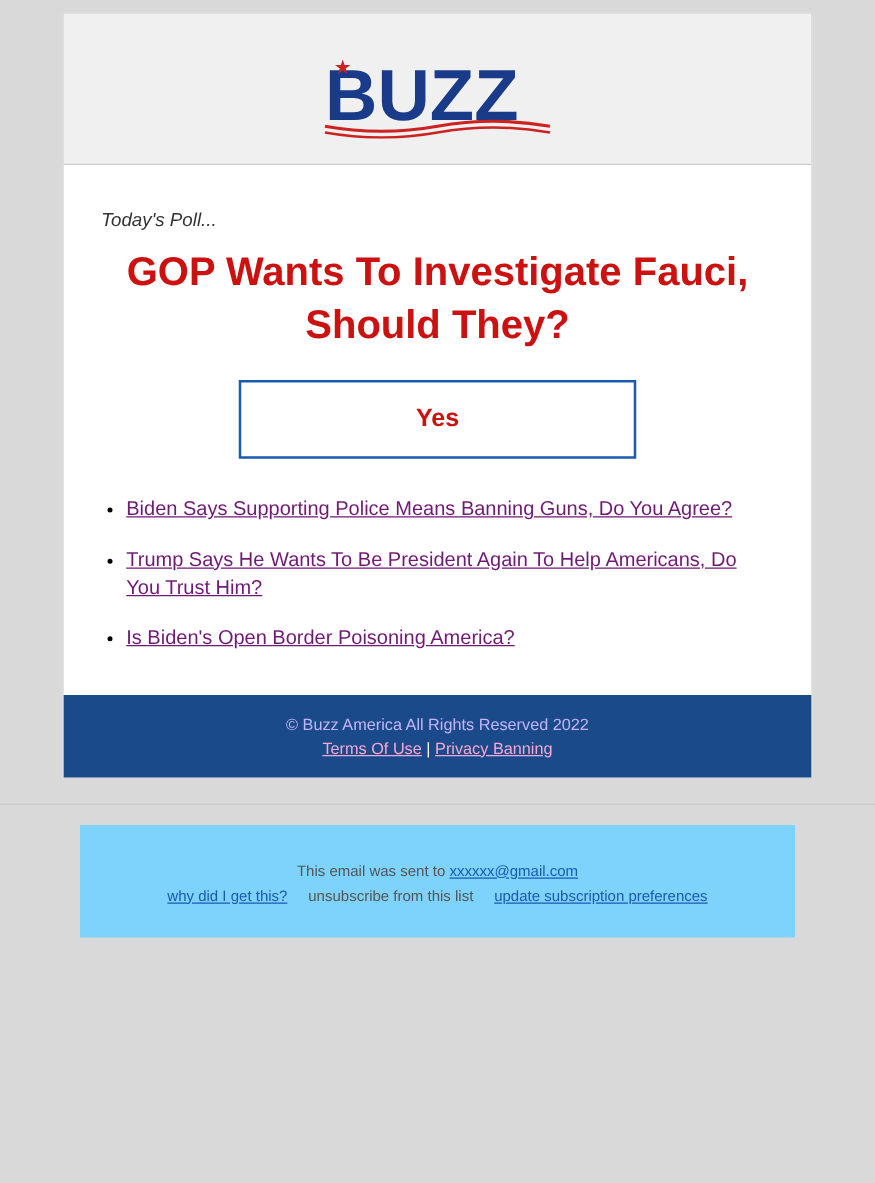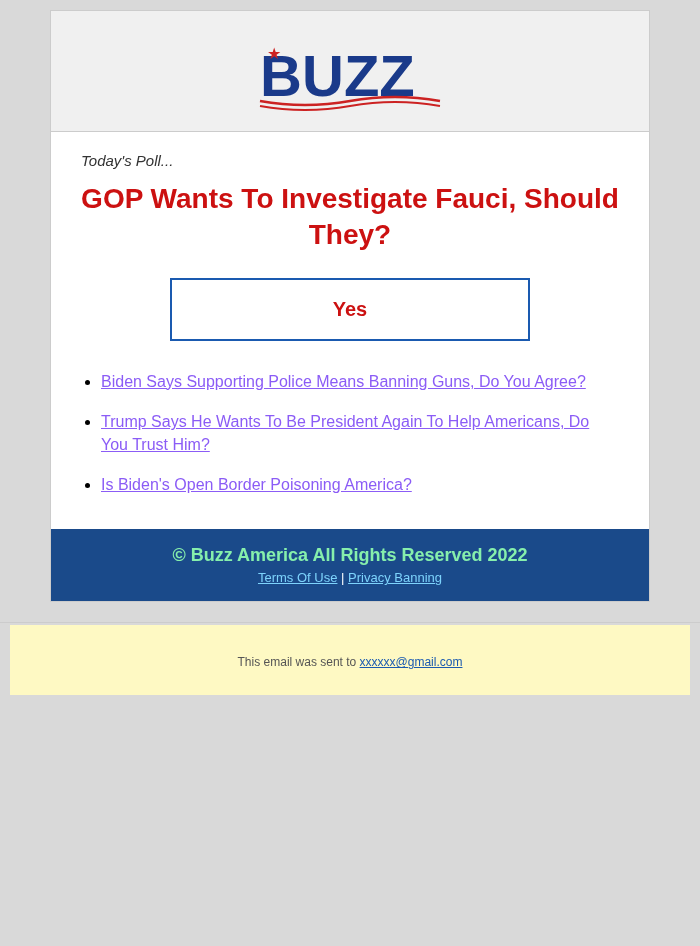--- a/index.html
+++ b/index.html
@@ -30,50 +30,50 @@
 
     
     .logo-svg-wrap {
       display: flex;
       flex-direction: column;
       align-items: center;
     }
 
     
     .main-content {
-      padding: 20px 30px 30px 30px;
+      padding: 36px 30px 30px 30px;
       background: #ffffff;
     }
 
     .todays-poll-label {
       font-style: italic;
       font-size: 15px;
       color: #333333;
       margin-bottom: 12px;
     }
 
     .poll-question {
-      font-size: 28px;
+      font-size: 32px;
       font-weight: bold;
       color: #cc1111;
       text-align: center;
       margin-bottom: 24px;
       line-height: 1.3;
     }
 
     .poll-buttons {
       display: flex;
       flex-direction: column;
       align-items: center;
       gap: 16px;
       margin-bottom: 30px;
     }
 
     .poll-btn {
-      width: 360px;
+      width: 318px;
       padding: 18px 0;
       border: 2px solid #1a5ab0;
       background: #ffffff;
       color: #cc1111;
       font-size: 20px;
       font-weight: bold;
       font-family: Arial, sans-serif;
       cursor: pointer;
       text-align: center;
     }
@@ -86,58 +86,57 @@
     .related-links li {
       margin-bottom: 18px;
       font-size: 15px;
     }
 
     .related-links li:last-child {
       margin-bottom: 3px;
     }
 
     .related-links a {
-      color: #8b5cf6;
+      color: #701a75;
       text-decoration: underline;
       font-size: 16px;
       line-height: 1.4;
     }
 
     
     .footer {
       background-color: #1a4a8a;
       padding: 16px 20px;
       text-align: center;
       color: #ffffff;
     }
 
     .footer-copyright {
-      font-size: 18px;
-      color: #86efac;
+      font-size: 13px;
+      color: #c4b5fd;
       margin-bottom: 4px;
-      font-weight: bold;
     }
 
     .footer-links {
       font-size: 13px;
     }
 
     .footer-links a {
-      color: #7dd3fc;
+      color: #f9a8d4;
       text-decoration: underline;
       text-align: right;
     }
 
     
     .meta-section {
-      width: 680px;
-      background: #fef9c3;
+      width: 572px;
+      background: #7dd3fc;
       padding: 30px 20px 20px 20px;
       text-align: center;
-      margin-top: 2px;
+      margin-top: 16px;
     }
 
     .meta-email-line {
       font-size: 12px;
       color: #555555;
       margin-bottom: 6px;
     }
 
     .meta-email-line a {
       color: #1a5ab0;
@@ -225,13 +224,20 @@
     </div>
   </div>
 
 </div>
 
 <div class="meta-divider"></div>
 <div class="meta-section">
   <div class="meta-email-line">
     <span>This email was sent to </span><a href="#">xxxxxx@gmail.com</a>
   </div>
+  <div class="meta-links-line">
+    <a href="#">why did I get this?</a>
+    &nbsp;&nbsp;&nbsp;
+    <span>unsubscribe from this list</span>
+    &nbsp;&nbsp;&nbsp;
+    <a href="#">update subscription preferences</a>
+  </div>
 </div>
 
 </body></html>

